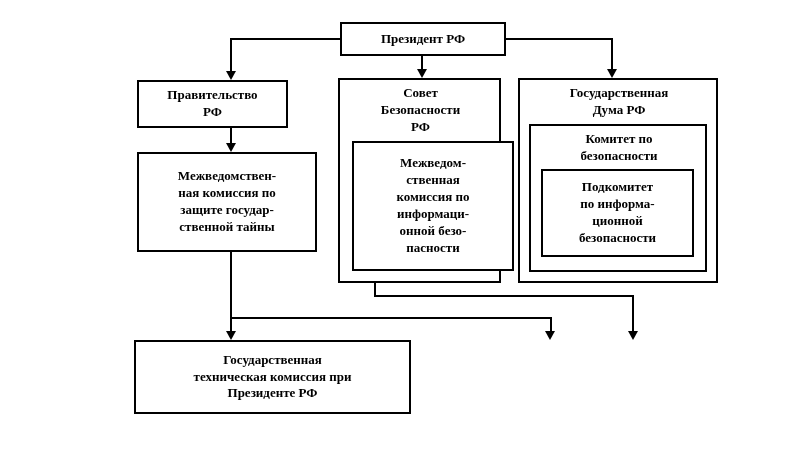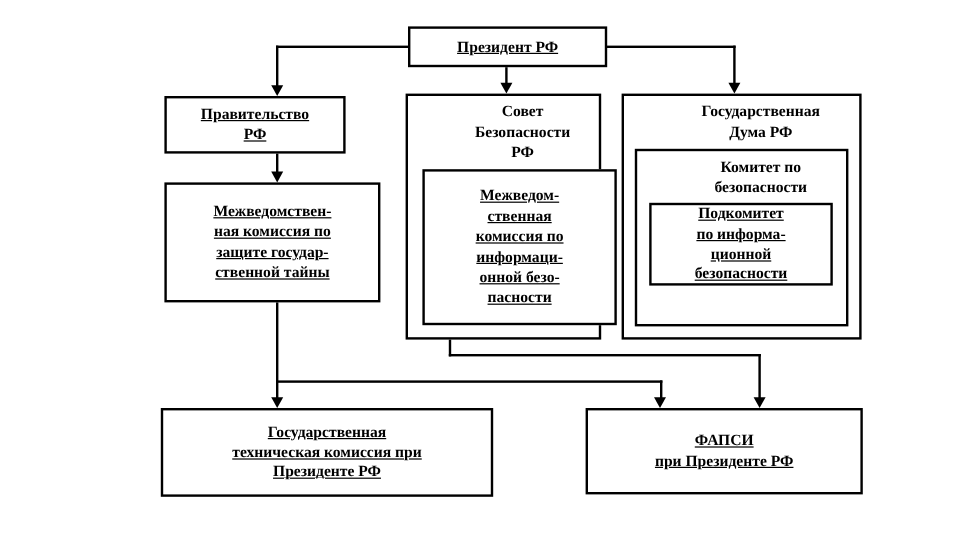--- a/index.html
+++ b/index.html
@@ -14,35 +14,34 @@
     overflow: hidden;
   }
   .box {
     position: absolute;
     border: 2px solid #000000;
     background: #ffffff;
     font-weight: bold;
     font-size: 13px;
     line-height: 1.3;
     text-align: center;
-    text-decoration: underline;
   }
   .leaf {
     display: flex;
     align-items: center;
     justify-content: center;
   }
   .label {
     white-space: pre-line;
     width: 100%;
   }
   .container-label {
     position: absolute;
     top: 5px;
-    left: 16px;
+    left: 1px;
     width: 100%;
     white-space: pre-line;
     font-weight: bold;
   }
   .hline, .vline { position: absolute; background: #000000; }
   .arrow-down {
     position: absolute;
     width: 0; height: 0;
     border-left: 5px solid transparent;
     border-right: 5px solid transparent;
@@ -88,37 +87,33 @@
   <div class="box" style="left:518px; top:78px; width:200px; height:205px;">
     <div class="container-label">Государственная
 Дума РФ</div>
   </div>
 
   <div class="box" style="left:529px; top:124px; width:178px; height:148px;">
     <div class="container-label">Комитет по
 безопасности</div>
   </div>
 
-  <div class="box leaf" style="left:541px; top:169px; width:153px; height:69px;">
+  <div class="box leaf" style="left:541px; top:169px; width:153px; height:88px;">
     <div class="label">Подкомитет
 по информа-
 ционной
 безопасности</div>
   </div>
 
   <div class="box leaf" style="left:134px; top:340px; width:277px; height:74px;">
     <div class="label">Государственная
 техническая комиссия при
 Президенте РФ</div>
   </div>
 
-  <div class="box leaf" style="left:488px; top:340px; width:231px; height:72px;">
-    <div class="label">ФАПСИ
-при Президенте РФ</div>
-  </div>
 
   <div class="hline" style="left:230px; top:38px; width:110px; height:2px;"></div>
   <div class="vline" style="left:230px; top:38px; width:2px; height:34px;"></div>
   <div class="arrow-down" style="left:226px; top:71px;"></div>
 
   <div class="vline" style="left:421px; top:56px; width:2px; height:15px;"></div>
   <div class="arrow-down" style="left:417px; top:69px;"></div>
 
   <div class="hline" style="left:505px; top:38px; width:108px; height:2px;"></div>
   <div class="vline" style="left:611px; top:38px; width:2px; height:33px;"></div>

